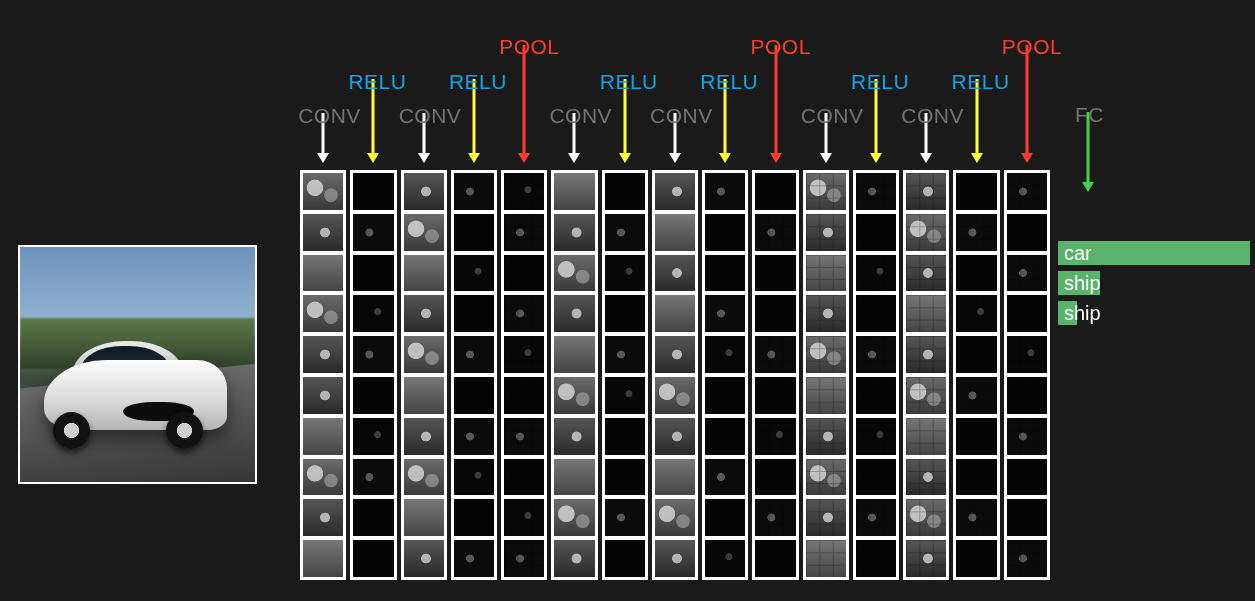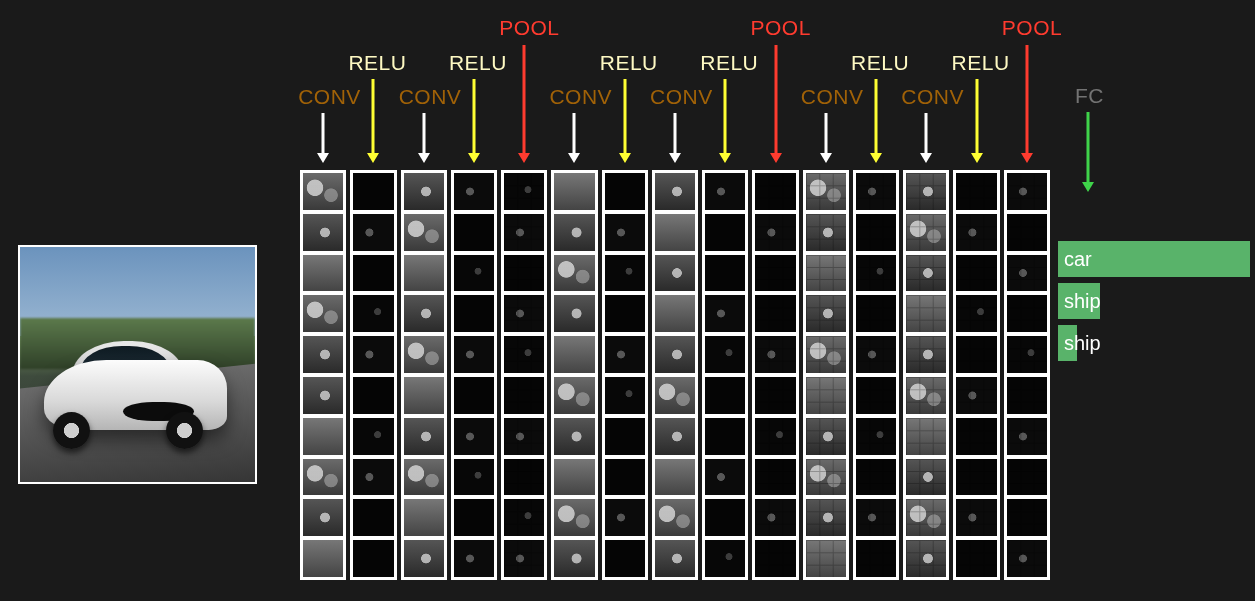--- a/index.html
+++ b/index.html
@@ -55,23 +55,23 @@
   }
   .input-image .wheel {
     position:absolute; width:16%; height:16%; border-radius:50%;
     background:radial-gradient(circle,#cfcfcf 0 28%, #111 30% 100%);
     box-shadow:0 4px 6px rgba(0,0,0,.6);
   }
   .input-image .wheel.front { left:62%; top:70%; }
   .input-image .wheel.rear  { left:14%; top:70%; }
 
   
-  .lbl { position:absolute; font-size:21px; letter-spacing:.5px; white-space:nowrap; }
-  .lbl.white  { color:#a16207; }
-  .lbl.yellow { color:#fef9c3; }
+  .lbl { position:absolute; font-size:21px; letter-spacing:.5px; white-space:nowrap;margin-top:19px; }
+  .lbl.white  { color:#737373; }
+  .lbl.yellow { color:#0ea5e9; }
   .lbl.red    { color:#ff3b2f; }
   .lbl.green  { color:#737373; }
 
   .arrow {
     position:absolute;
     width:0; height:0;
   }
   .arrow::before {
     content:"";
     position:absolute; left:50%; transform:translateX(-50%);
@@ -158,21 +158,21 @@
 
   
   .fc-area {
     position:absolute;
     left: 1058px;
     top: 241px;
     width: 192px;
   }
   .fc-row {
     position:relative;
-    height:36px;
+    height:24px;
     margin-bottom:6px;
   }
   .fc-bar {
     position:absolute; left:0; top:0; bottom:0;
     background:#59b36a;
   }
   .fc-label {
     position:absolute; left:6px; top:50%; transform:translateY(-50%);
     font-size:20px; color:#fff; mix-blend-mode:normal;
     white-space:nowrap;

